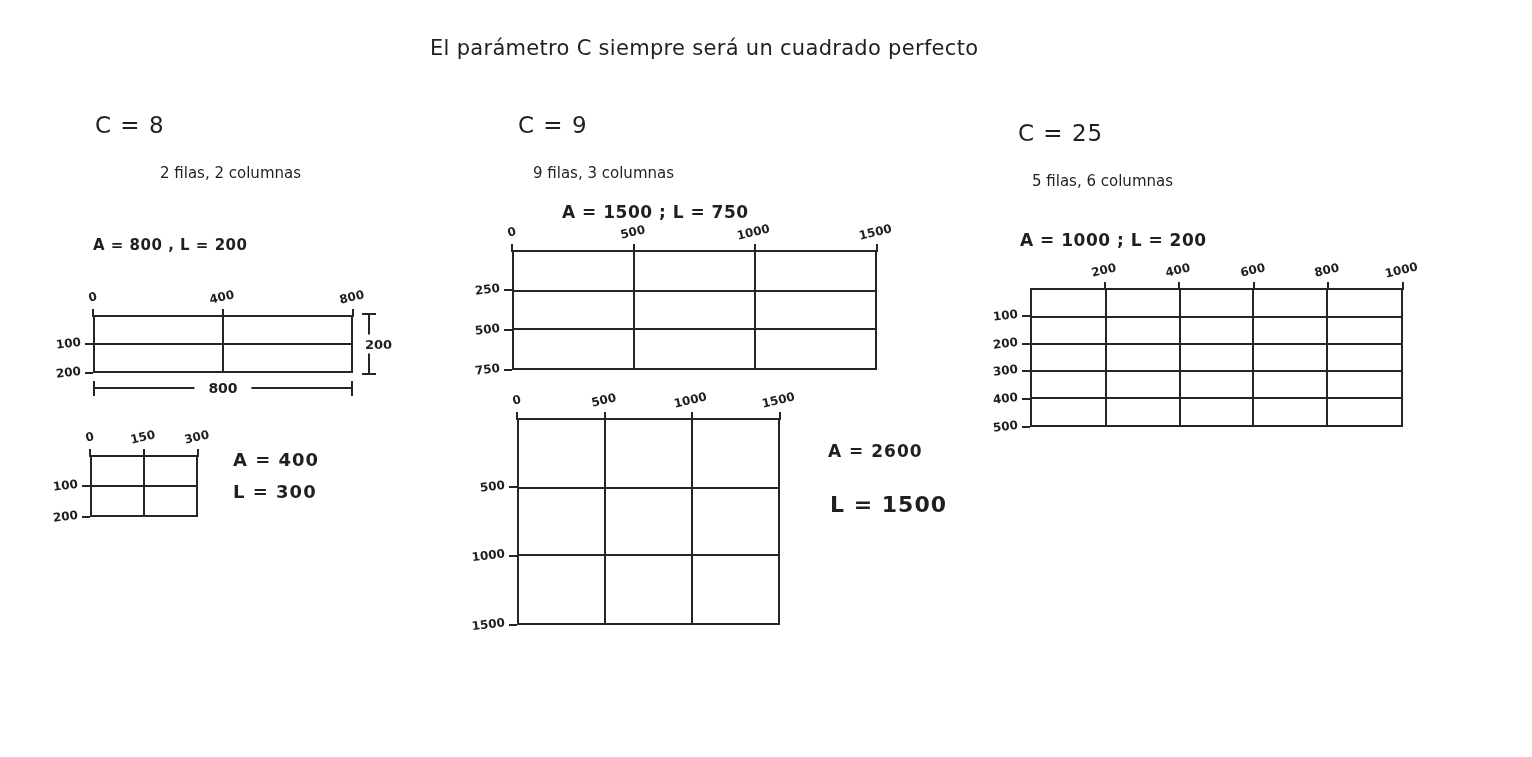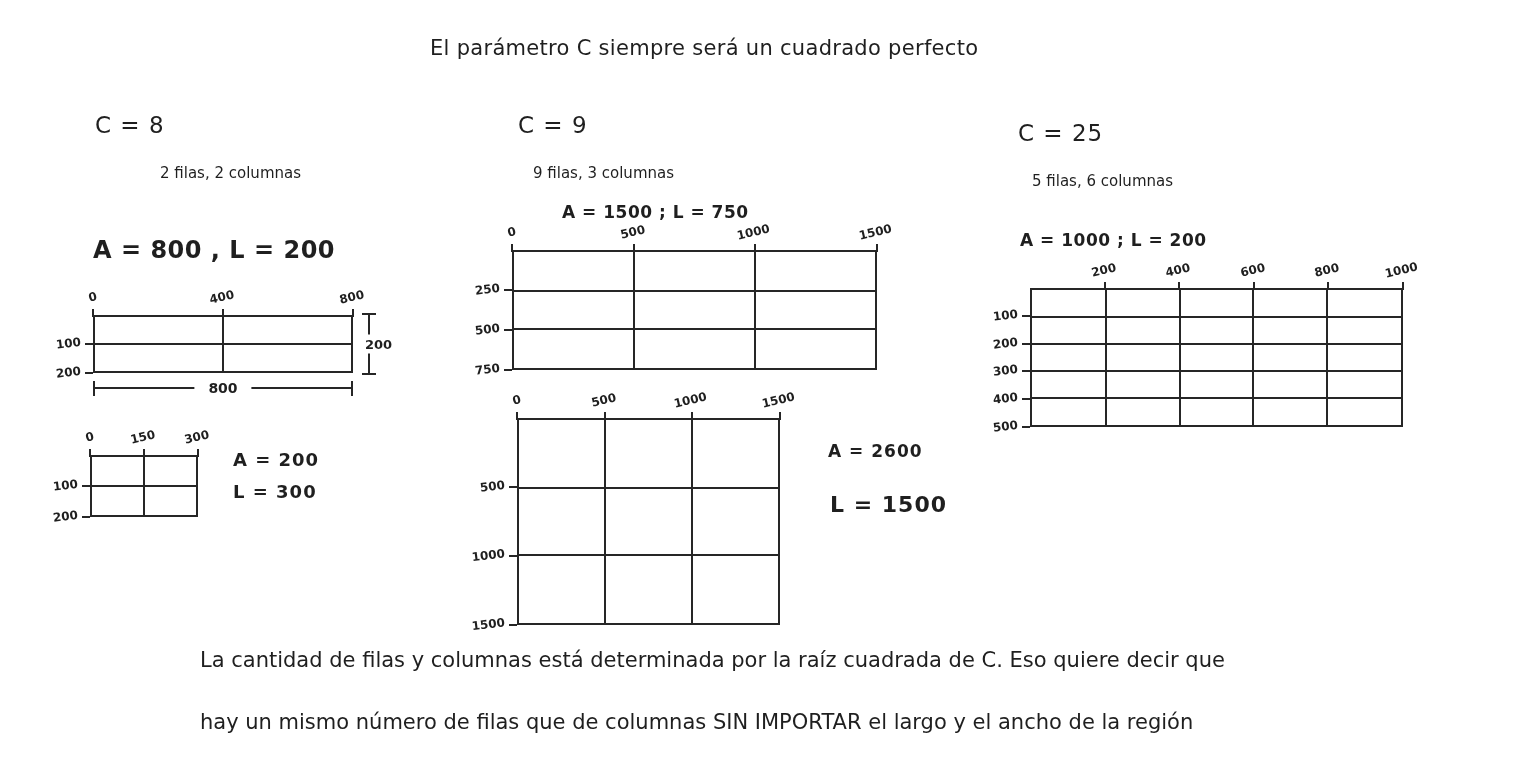--- a/index.html
+++ b/index.html
@@ -8,21 +8,21 @@
     width:1532px;height:757px;
     background:#ffffff;
     font-family:"DejaVu Sans", sans-serif;
     color:#1f1f1f;
     overflow:hidden;
   }
   .abs{position:absolute;white-space:nowrap;}
   .title{font-size:21px;letter-spacing:.3px;}
   .heading{font-size:23px;letter-spacing:1px;}
   .subheading{font-size:15px;}
-  .params{font-size:24px;font-weight:bold;letter-spacing:.5px;}
+  .params{font-size:15px;font-weight:bold;letter-spacing:.5px;}
   .sidelabel{font-size:18px;font-weight:bold;letter-spacing:1px;}
   .footer{font-size:21px;line-height:31px;white-space:pre-line;}
 
   
   .gridfig{position:absolute;}
   .gbox{position:absolute;inset:0;border:2px solid #262626;box-sizing:border-box;}
   .vline{position:absolute;top:0;bottom:0;width:2px;background:#262626;transform:translateX(-50%);}
   .hline{position:absolute;left:0;right:0;height:2px;background:#262626;transform:translateY(-50%);}
   .ttick{position:absolute;top:-6px;width:2px;height:8px;background:#262626;transform:translateX(-50%);}
   .ltick{position:absolute;left:-8px;width:8px;height:2px;background:#262626;transform:translateY(-50%);}
@@ -94,21 +94,21 @@
       <span class="tlabel" style="left: 0%;">0</span>
       <div class="ttick" style="left: 50%;"></div>
       <span class="tlabel" style="left: 50%;">150</span>
       <div class="ttick" style="left: 100%;"></div>
       <span class="tlabel" style="left: 100%;">300</span>
       <div class="ltick" style="top: 50%;"></div>
       <span class="llabel" style="top: 50%;">100</span>
       <div class="ltick" style="top: 100%;"></div>
       <span class="llabel" style="top: 100%;">200</span>
     </div>
-  <div class="abs sidelabel" style="left:233px;top:449px;">A = 200</div>
+  <div class="abs sidelabel" style="left:233px;top:449px;">A = 400</div>
   <div class="abs sidelabel" style="left:233px;top:481px;">L = 300</div>
 
   <div class="abs heading" style="left:518px;top:112px;">C = 9</div>
   <div class="abs subheading" style="left:533px;top:164px;">9 filas, 3 columnas</div>
   <div class="abs params" style="left:562px;top:202px;font-size:17px;">A = 1500 ;   L = 750</div>
 
   <div class="gridfig" style="left:512px;top:250px;width:365px;height:120px;">
       <div class="gbox">
         <div class="vline" style="left: 33.3333%;"></div>
         <div class="vline" style="left: 66.6667%;"></div>
@@ -186,16 +186,14 @@
       <div class="ltick" style="top: 40%;"></div>
       <span class="llabel" style="top: 40%;">200</span>
       <div class="ltick" style="top: 60%;"></div>
       <span class="llabel" style="top: 60%;">300</span>
       <div class="ltick" style="top: 80%;"></div>
       <span class="llabel" style="top: 80%;">400</span>
       <div class="ltick" style="top: 100%;"></div>
       <span class="llabel" style="top: 100%;">500</span>
     </div>
 
-  <div class="abs footer" style="left:200px;top:645px;"><span>La cantidad de filas y columnas está determinada por la raíz cuadrada de C. Eso quiere decir que</span><br>
-    <span>hay un mismo número de filas que de columnas SIN IMPORTAR el largo y el ancho de la región</span></div>
 
 </div>
 
 </body></html>

